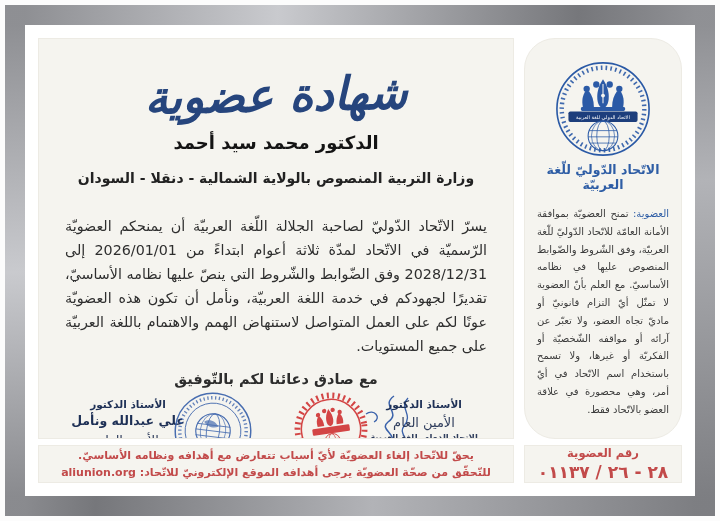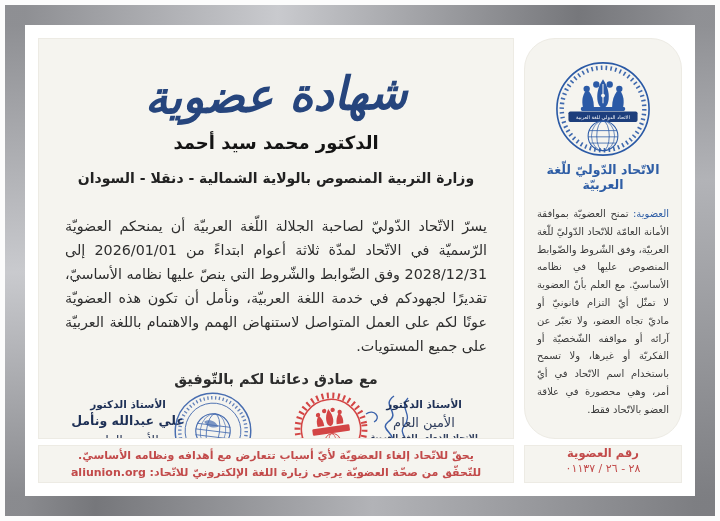--- a/index.html
+++ b/index.html
@@ -66,21 +66,21 @@
     text-align:justify;
   }
   .sidebar-para.second{margin-top:13px;}
   .membership-label-inline{color:#2e5da5;font-weight:normal;}
 
   
   .footer-panel{direction:rtl;display:flex;flex-direction:column;justify-content:center;text-align:center;}
   .footer-line{font-size:11px;font-weight:bold;color:#c24a4a;line-height:1.55;}
   .member-no-panel{direction:rtl;display:flex;flex-direction:column;justify-content:flex-start;text-align:center;}
   .member-no-label{font-size:11.5px;font-weight:bold;color:#c24a4a;}
-  .member-no-value{font-size:11px;font-weight:normal;color:#c24a4a;direction:ltr;margin-top:2px;}
+  .member-no-value{font-size:17px;font-weight:bold;color:#c24a4a;direction:ltr;margin-top:2px;}
 
   svg{display:inline-block;}
 </style>
 </head>
 <body>
 
 <div class="frame">
   <div class="page">
 
     <div class="panel main-panel">
@@ -183,21 +183,21 @@
       <div class="org-name">الاتّحاد الدّوليّ للّغة العربيّة</div>
 
 
       <div class="sidebar-para second">
         <span class="membership-label-inline">العضوية:</span><span> تمنح العضويّة بموافقة الأمانة العامّة للاتّحاد الدّوليّ للّغة العربيّة، وفق الشّروط والضّوابط المنصوص عليها في نظامه الأساسيّ. مع العلم بأنّ العضوية لا تمثّل أيّ التزام قانونيّ أو ماديّ تجاه العضو، ولا تعبّر عن آرائه أو مواقفه الشّخصيّة أو الفكريّة أو غيرها، ولا تسمح باستخدام اسم الاتّحاد في أيّ أمر، وهي محصورة في علاقة العضو بالاتّحاد فقط.</span>
       </div>
     </div>
 
     <div class="panel footer-panel">
       <div class="footer-line">يحقّ للاتّحاد إلغاء العضويّة لأيّ أسباب تتعارض مع أهدافه ونظامه الأساسيّ.</div>
-      <div class="footer-line">للتّحقّق من صحّة العضويّة يرجى زيارة اللغة الإلكترونيّ للاتّحاد: aliunion.org</div>
+      <div class="footer-line">للتّحقّق من صحّة العضويّة يرجى أهدافه الموقع الإلكترونيّ للاتّحاد: aliunion.org</div>
     </div>
 
     <div class="panel member-no-panel">
       <div class="member-no-label">رقم العضوية</div>
       <div class="member-no-value">٢٨ - ٢٦ / ٠١١٣٧</div>
     </div>
 
   </div>
 </div>
 

